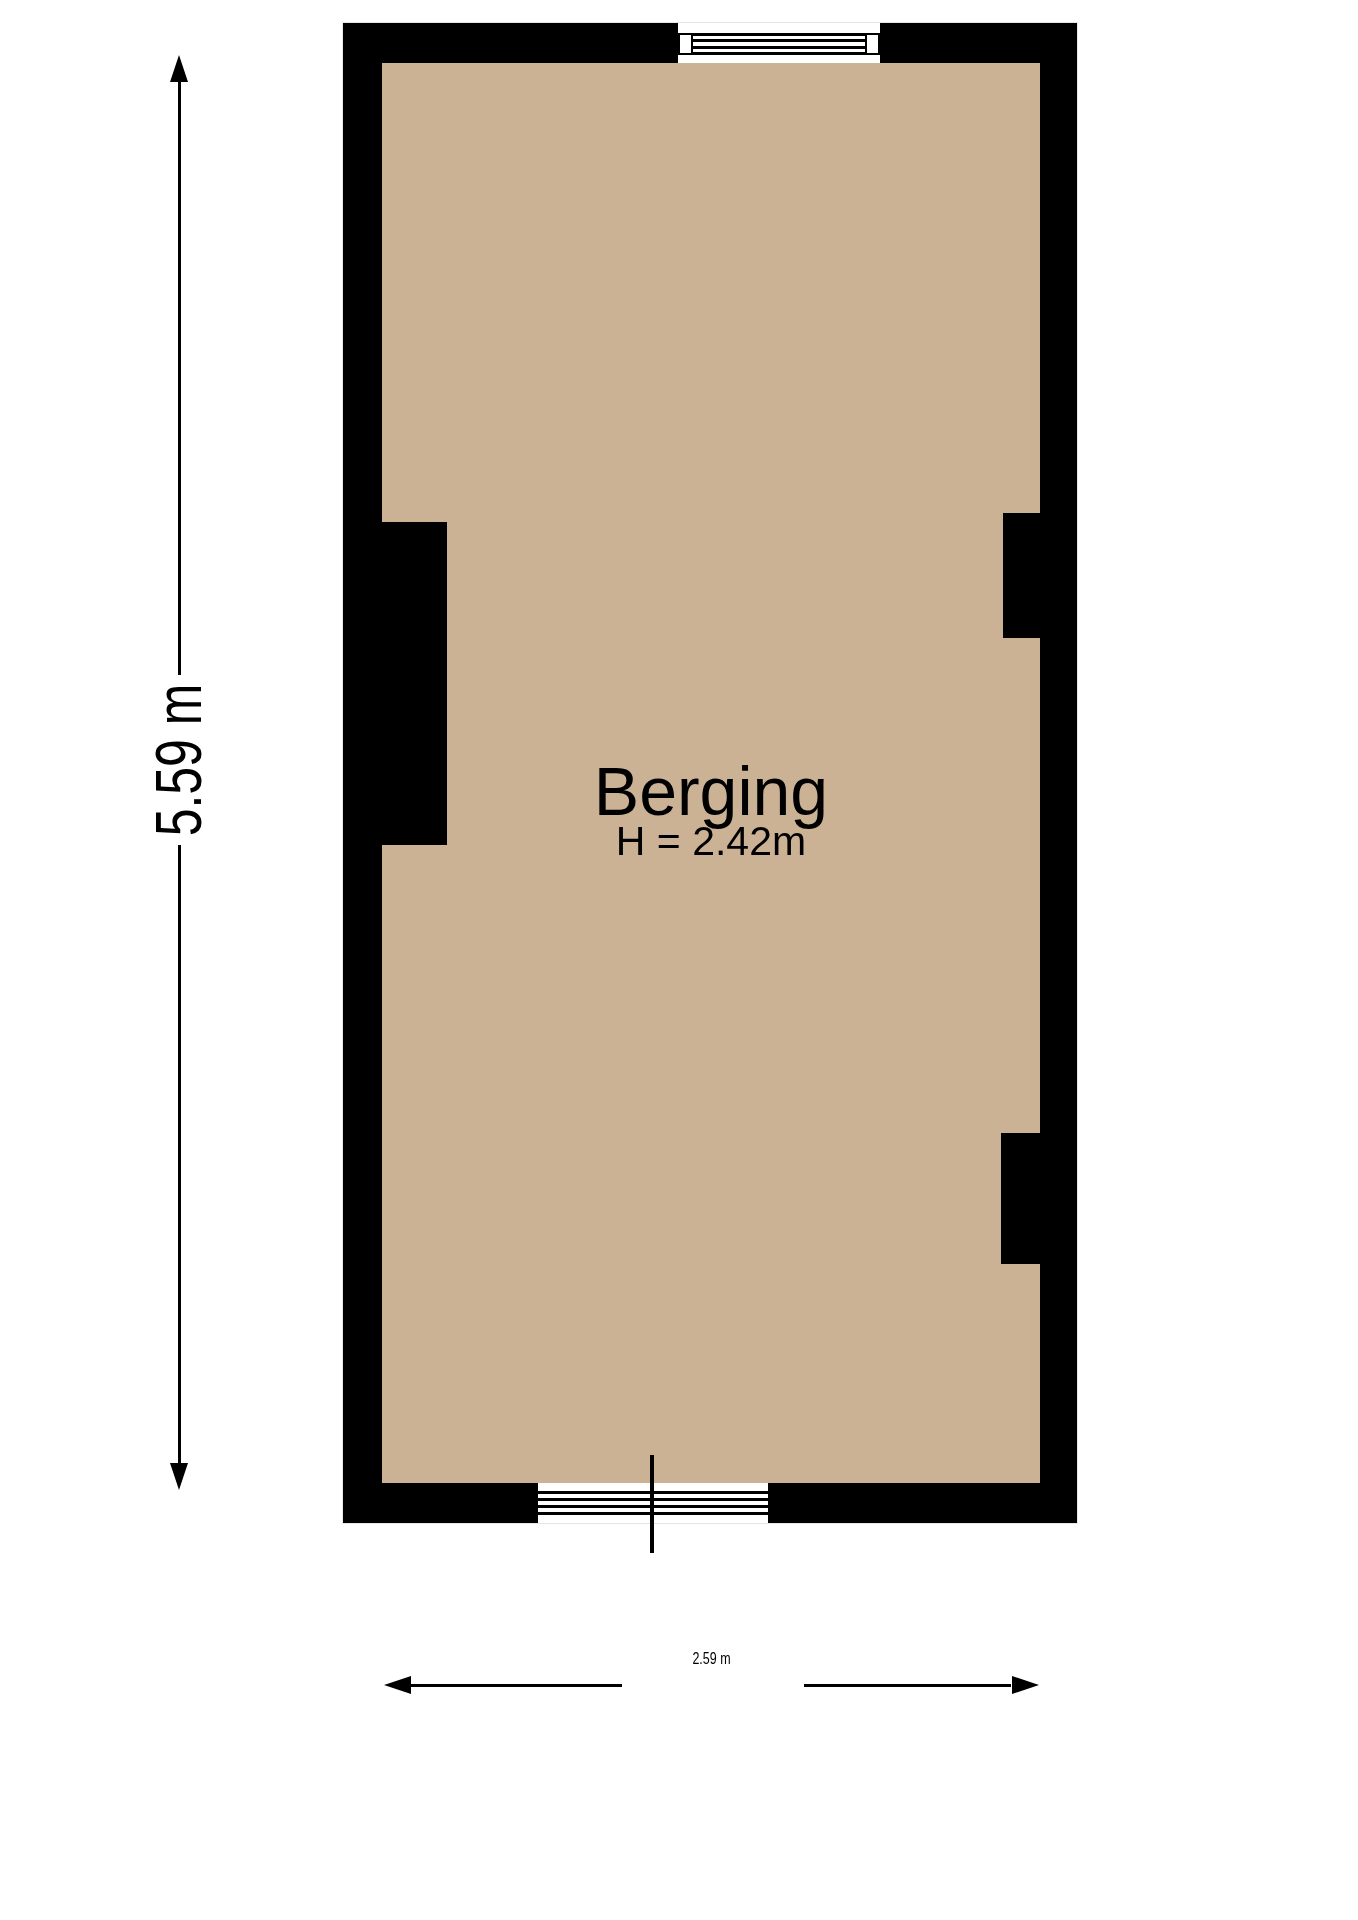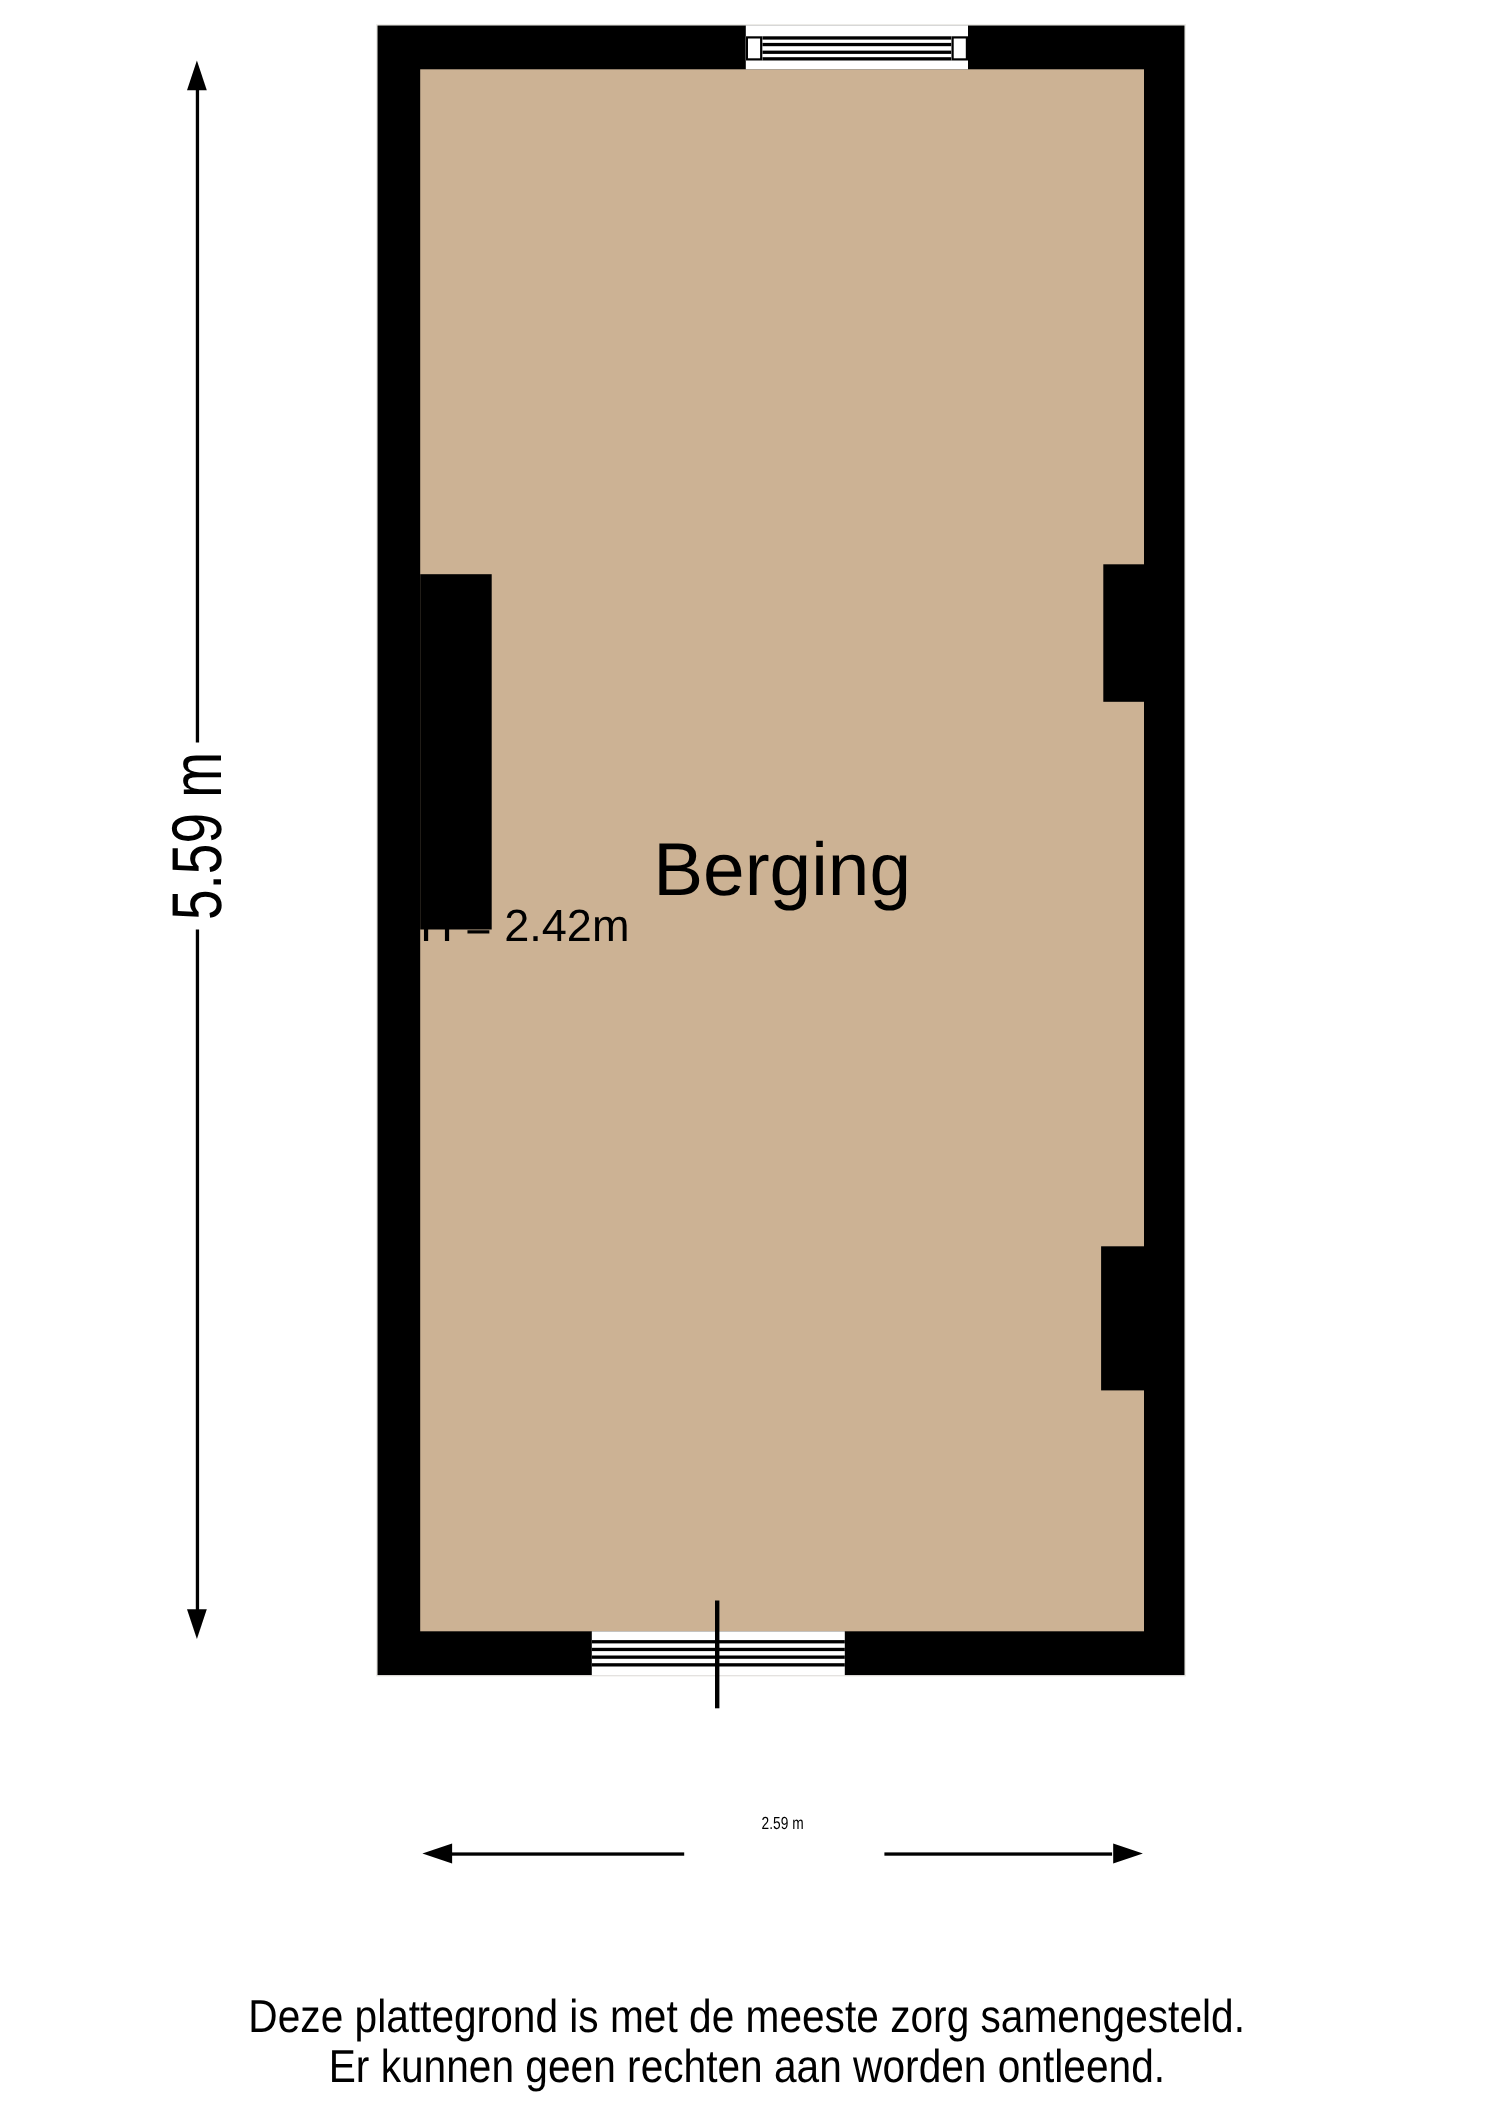--- a/index.html
+++ b/index.html
@@ -55,21 +55,21 @@
 
   
   .dim-label { font-size:64px; white-space:nowrap; }
   .v-label { left:179px; top:760px;
              transform:translate(-50%,-50%) rotate(-90deg) scaleX(0.78); }
   .h-label-wrap { left:384px; top:1650px; width:655px; text-align:center; }
   .h-label-wrap span { display:inline-block; transform:scaleX(0.78); white-space:nowrap; }
 
   .room-label-wrap   { left:382px; top:752px; width:658px; text-align:center;
                        font-size:68px; white-space:nowrap; }
-  .room-height-wrap  { left:382px; top:818px; width:658px; 
+  .room-height-wrap  { left:382px; top:818px; width:658px; text-align:center;
                        font-size:41px; white-space:nowrap; }
 
   .disclaimer { left:0; top:1810px; width:1358px; text-align:center;
                 font-size:42px; line-height:46px; }
   .disclaimer .dl { display:block; }
   .disclaimer .dl span { display:inline-block; transform:scaleX(0.88); white-space:nowrap; }
 </style>
 </head>
 <body>
 
@@ -112,22 +112,14 @@
   <div class="abs dline h-seg2"></div>
   <div class="abs tri arr-left"></div>
   <div class="abs tri arr-right"></div>
   <div class="abs h-label-wrap">
     <span>2.59 m</span>
   </div>
 
   <div class="abs room-label-wrap">Berging</div>
   <div class="abs room-height-wrap">H = 2.42m</div>
 
-  <div class="abs disclaimer">
-    <span class="dl">
-      <span>Deze plattegrond is met de meeste zorg samengesteld.</span>
-    </span>
-    <span class="dl">
-      <span>Er kunnen geen rechten aan worden ontleend.</span>
-    </span>
-  </div>
 
 </div>
 
 </body></html>

